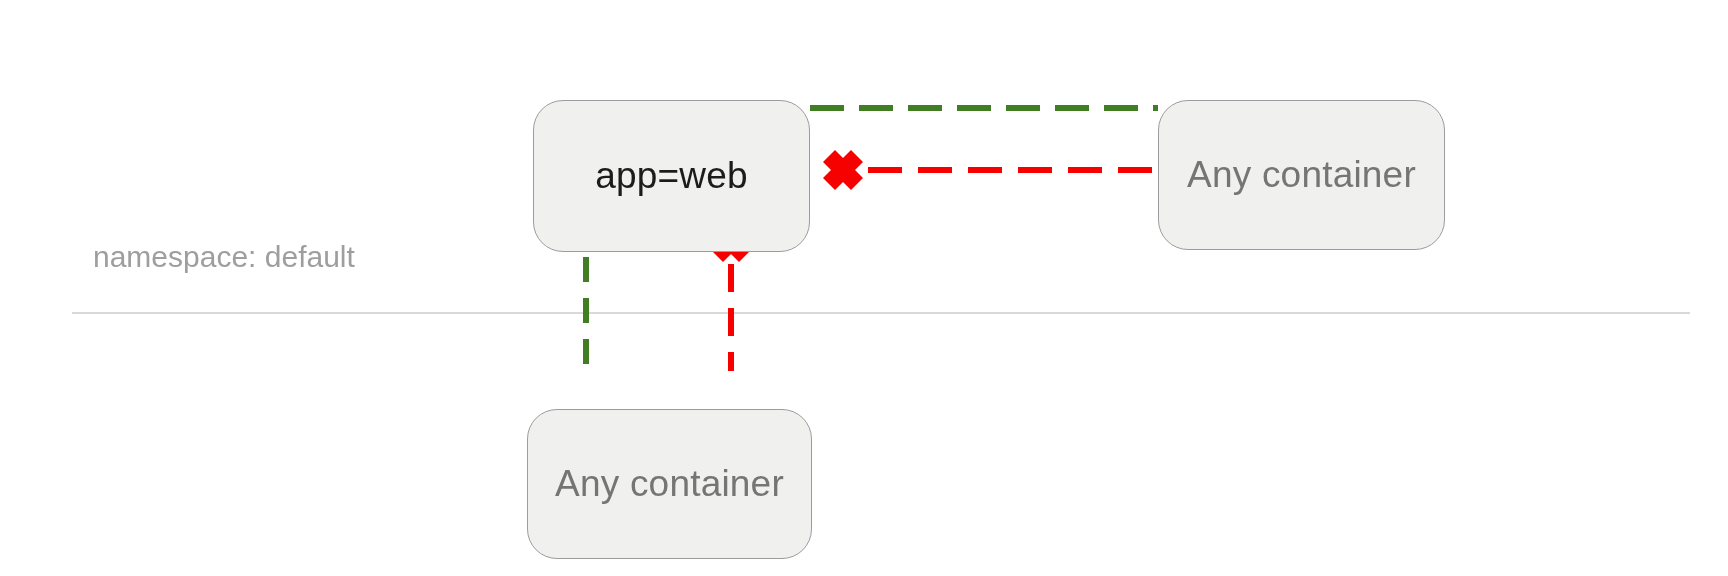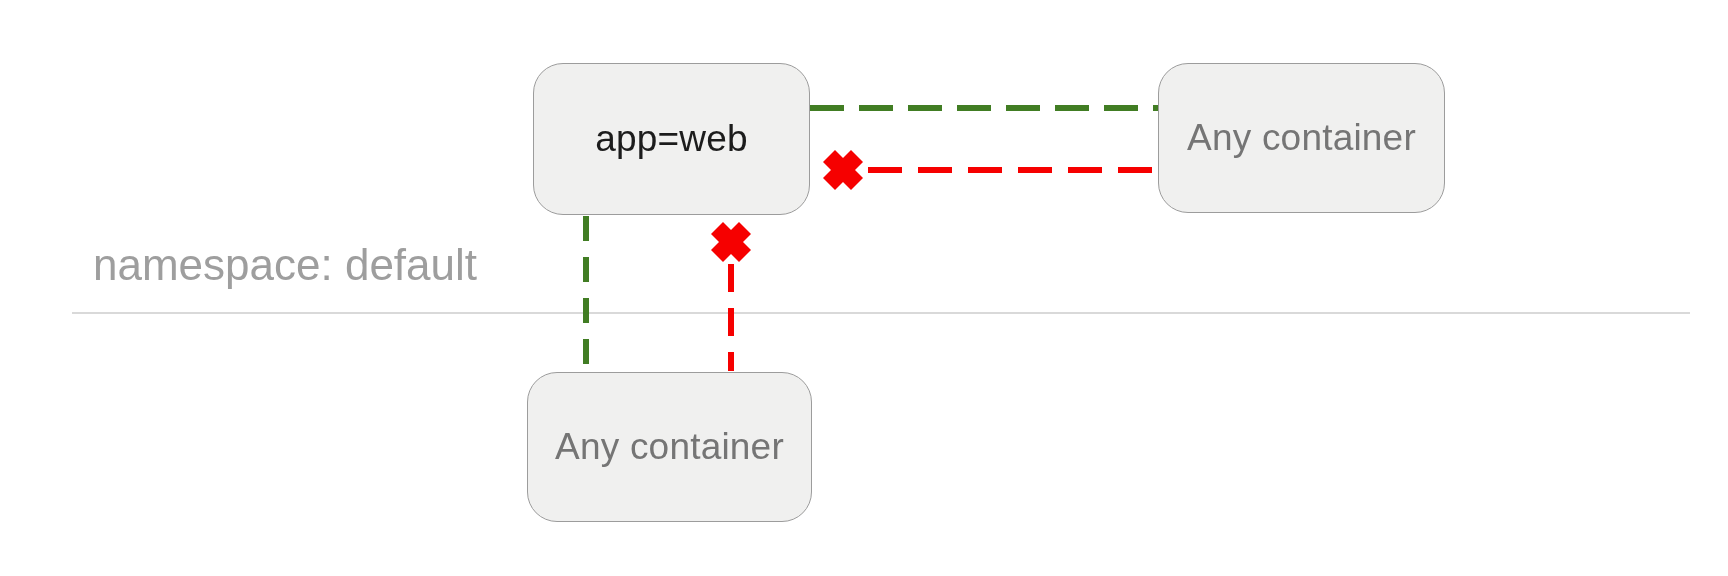--- a/index.html
+++ b/index.html
@@ -15,28 +15,29 @@
     position: absolute;
     box-sizing: border-box;
     background: #f0f0ef;
     border: 1.5px solid #9c9c9c;
     border-radius: 30px;
     display: flex;
     align-items: center;
     justify-content: center;
     font-size: 37px;
     letter-spacing: 0.2px;
+    margin-top: 37px;
   }
   .node-app-web    { left: 533px;  top: 63px;  width: 277px; height: 152px; color: #1c1c1c; }
   .node-any-top    { left: 1158px; top: 63px;  width: 287px; height: 150px; color: #757575; }
   .node-any-bottom { left: 527px;  top: 372px; width: 285px; height: 150px; color: #757575; }
   .ns-label {
     position: absolute;
     left: 93px;
-    font-size: 44px;
+    font-size: 30px;
     color: #9e9e9e;
     white-space: nowrap;
   }
   .ns-default { top: 240px; }
   .ns-prod    { top: 335px; }
   .divider {
     position: absolute;
     left: 72px;
     top: 312px;
     width: 1618px;

